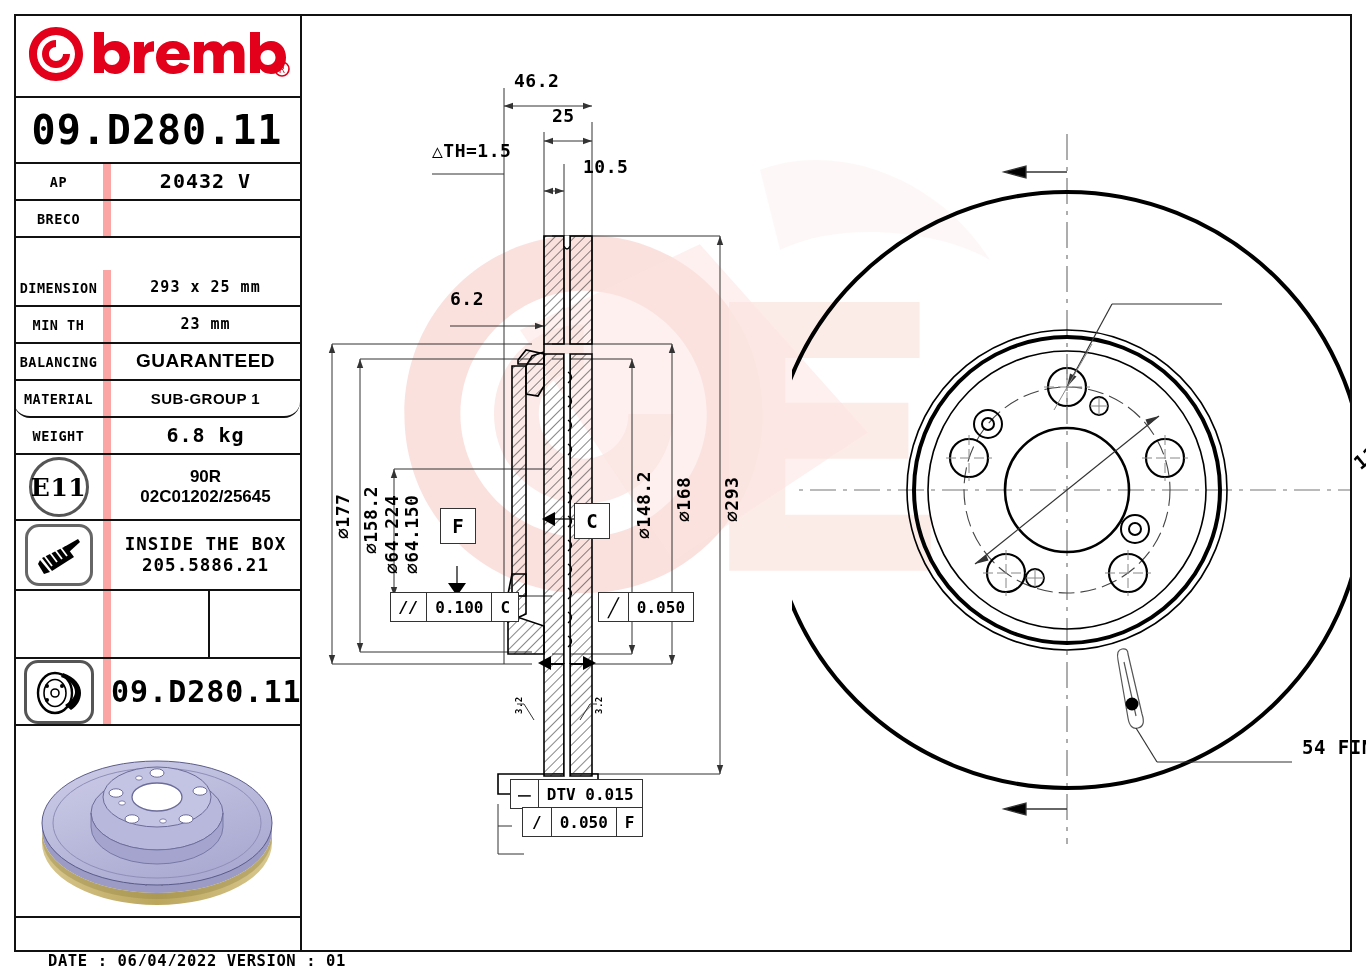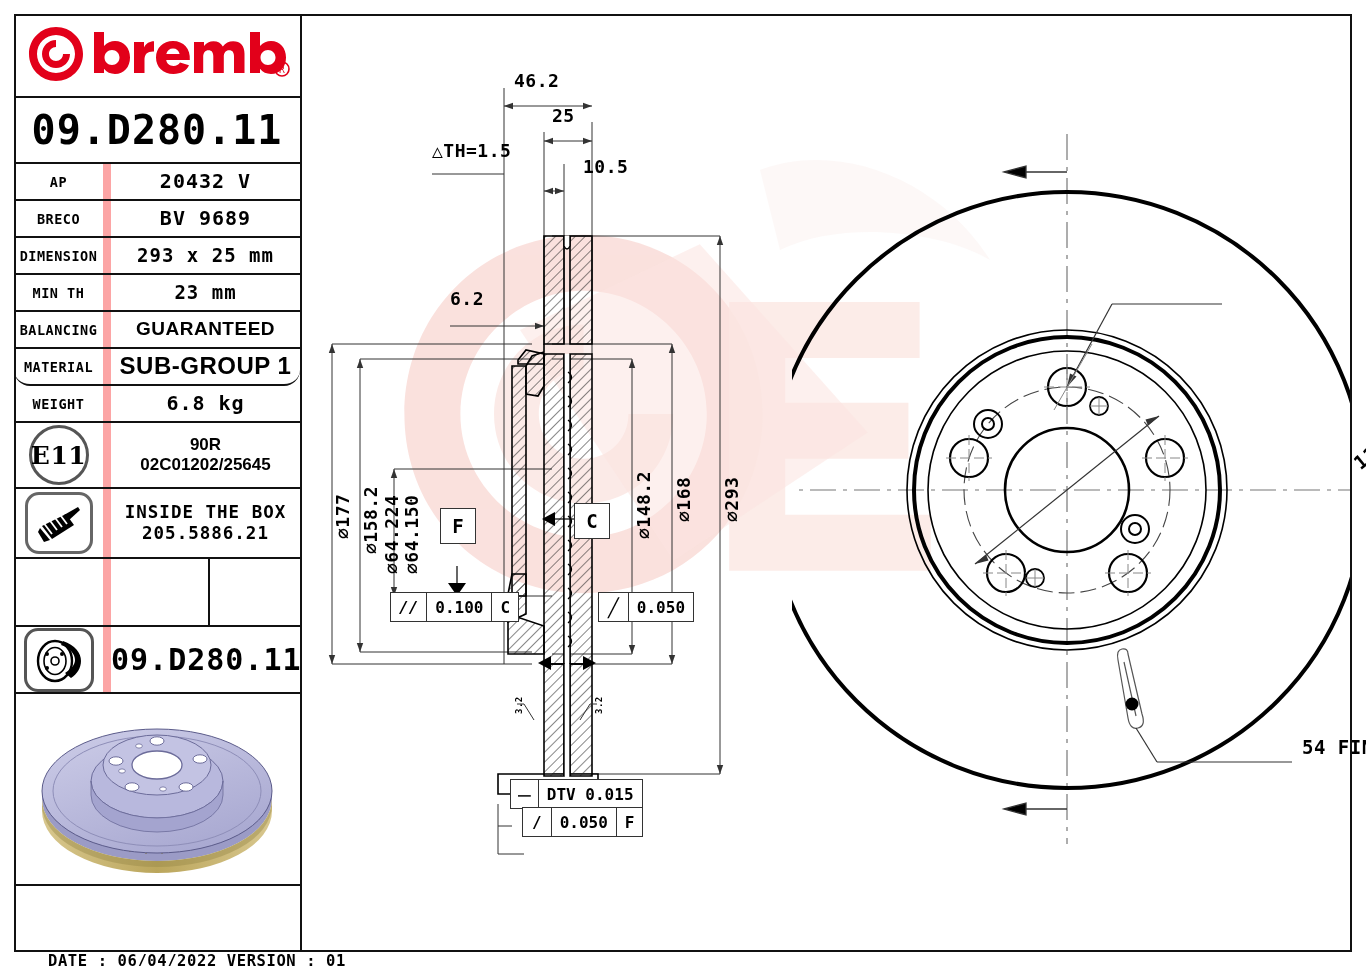--- a/index.html
+++ b/index.html
@@ -59,35 +59,35 @@
     text-align:center;line-height:1.18;
     letter-spacing:1px;
   }
 
   .logo-row{height:84px;border-bottom:2px solid #111;display:flex;align-items:center;padding-left:14px;box-sizing:border-box;}
   .pn-row{height:64px;border-bottom:2px solid #111;display:flex;align-items:center;justify-content:center;}
   .pn-text{font-size:40px;font-weight:700;letter-spacing:1px;color:#000;}
 
   .r-ap{height:37px;}
   .r-breco{height:37px;}
-  .r-dim{height:37px;}
+  .r-dim{height:37px;margin-top:32px;}
   .r-minth{height:37px;}
   .r-bal{height:37px;}
   .r-mat{height:37px;border-radius:16px;}
   .r-weight{height:37px;}
   .r-e11{height:66px;}
   .r-screw{height:70px;}
   .r-blank{height:68px;}
   .r-icon2{height:67px;}
   .r-photo{height:192px;border-bottom:2px solid #111;}
 
   .r-ap .scell-r,.r-breco .scell-r{font-size:20px;}
-  .r-dim .scell-r,.r-minth .scell-r{font-size:19px;}
+  .r-dim .scell-r,.r-minth .scell-r{font-size:15px;}
   .r-bal .scell-r{font-size:19px;font-family:"Liberation Sans",sans-serif;font-weight:700;letter-spacing:0.5px;}
-  .r-mat .scell-r{font-size:24px;font-family:"Liberation Sans",sans-serif;font-weight:700;letter-spacing:0.5px;}
+  .r-mat .scell-r{font-size:15px;font-family:"Liberation Sans",sans-serif;font-weight:700;letter-spacing:0.5px;}
   .r-e11 .scell-r{font-size:17px;font-family:"Liberation Sans",sans-serif;font-weight:700;letter-spacing:0px;}
   .r-screw .scell-r{font-size:17.5px;letter-spacing:1px;}
   .r-icon2 .scell-r{font-size:30px;font-weight:700;}
   .blank-split2{position:absolute;left:194px;top:0;bottom:0;width:2px;background:#111;}
 
   .e11-badge{
     width:54px;height:54px;border:3px solid #555;border-radius:50%;
     display:flex;align-items:center;justify-content:center;
     font-family:"DejaVu Serif",serif;font-weight:700;font-size:25px;color:#000;
   }
@@ -190,21 +190,20 @@
     <div class="pn-row">
       <span class="pn-text">09.D280.11</span>
     </div>
 
     <div class="srow r-ap">
       <div class="scell-l">AP</div>
       <div class="scell-r">20432 V</div>
     </div>
     <div class="srow r-breco">
       <div class="scell-l">BRECO</div>
-      <div class="scell-r">BV 9689</div>
     </div>
     <div class="srow r-dim">
       <div class="scell-l">DIMENSION</div>
       <div class="scell-r">293 x 25 mm</div>
     </div>
     <div class="srow r-minth">
       <div class="scell-l">MIN TH</div>
       <div class="scell-r">23 mm</div>
     </div>
     <div class="srow r-bal">

